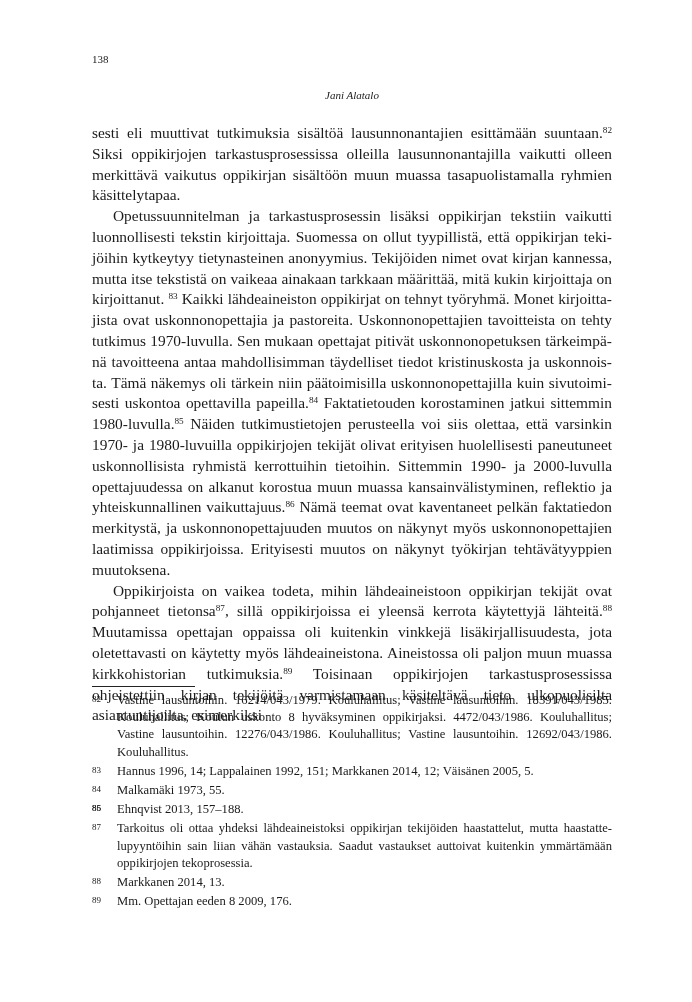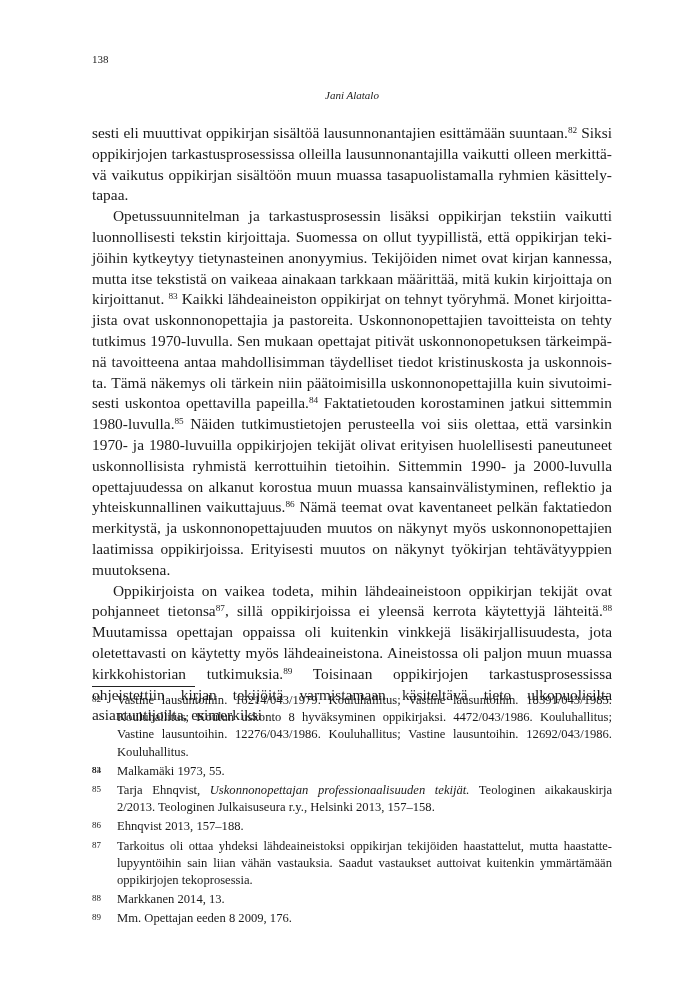--- a/index.html
+++ b/index.html
@@ -26,29 +26,29 @@
 </head>
 <body>
 
 <div class="page">
   <div class="running-head">
     <span class="page-number">138</span>
     <span class="running-title">Jani Alatalo</span>
   </div>
 
   <div class="body-text" id="body-text">
-      <p class=""><span>sesti eli muuttivat oppikirjan sisältöä lausunnonantajien esittämään suuntaan.</span><sup>82</sup><span> Siksi oppikirjojen tarkastusprosessissa olleilla lausunnonantajilla vaikutti olleen merkittä­vä vaikutus oppikirjan sisältöön muun muassa tasapuolistamalla ryhmien käsittely­tapaa.</span></p>
+      <p class=""><span>sesti eli muuttivat tutkimuksia sisältöä lausunnonantajien esittämään suuntaan.</span><sup>82</sup><span> Siksi oppikirjojen tarkastusprosessissa olleilla lausunnonantajilla vaikutti olleen merkittä­vä vaikutus oppikirjan sisältöön muun muassa tasapuolistamalla ryhmien käsittely­tapaa.</span></p>
       <p class="indent"><span>Opetussuunnitelman ja tarkastusprosessin lisäksi oppikirjan tekstiin vaikutti luonnollisesti tekstin kirjoittaja. Suomessa on ollut tyypillistä, että oppikirjan teki­jöihin kytkeytyy tietynasteinen anonyymius. Tekijöiden nimet ovat kirjan kannessa, mutta itse tekstistä on vaikeaa ainakaan tarkkaan määrittää, mitä kukin kirjoittaja on kirjoittanut. </span><sup>83</sup><span> Kaikki lähdeaineiston oppikirjat on tehnyt työryhmä. Monet kirjoitta­jista ovat uskonnonopettajia ja pastoreita. Uskonnonopettajien tavoitteista on tehty tutkimus 1970-luvulla. Sen mukaan opettajat pitivät uskonnonopetuksen tärkeimpä­nä tavoitteena antaa mahdollisimman täydelliset tiedot kristinuskosta ja uskonnois­ta. Tämä näkemys oli tärkein niin päätoimisilla uskonnonopettajilla kuin sivutoimi­sesti uskontoa opettavilla papeilla.</span><sup>84</sup><span> Faktatietouden korostaminen jatkui sittemmin 1980-luvulla.</span><sup>85</sup><span> Näiden tutkimustietojen perusteella voi siis olettaa, että varsinkin 1970- ja 1980-luvuilla oppikirjojen tekijät olivat erityisen huolellisesti paneutuneet uskonnollisista ryhmistä kerrottuihin tietoihin. Sittemmin 1990- ja 2000-luvulla opettajuudessa on alkanut korostua muun muassa kansainvälistyminen, reflektio ja yhteiskunnallinen vaikuttajuus.</span><sup>86</sup><span> Nämä teemat ovat kaventaneet pelkän faktatiedon merkitystä, ja uskonnonopettajuuden muutos on näkynyt myös uskonnonopettajien laatimissa oppikirjoissa. Erityisesti muutos on näkynyt työkirjan tehtävätyyppien muutoksena.</span></p>
       <p class="indent"><span>Oppikirjoista on vaikea todeta, mihin lähdeaineistoon oppikirjan tekijät ovat poh­janneet tietonsa</span><sup>87</sup><span>, sillä oppikirjoissa ei yleensä kerrota käytettyjä lähteitä.</span><sup>88</sup><span> Muuta­missa opettajan oppaissa oli kuitenkin vinkkejä lisäkirjallisuudesta, jota oletettavasti on käytetty myös lähdeaineistona. Aineistossa oli paljon muun muassa kirkkohis­torian tutkimuksia.</span><sup>89</sup><span> Toisinaan oppikirjojen tarkastusprosessissa ohjeistettiin kirjan tekijöitä varmistamaan käsiteltävä tieto ulkopuolisilta asiantuntijoilta, esimerkiksi</span></p>
     </div>
 
   <div class="fn-rule"></div>
   <div class="footnotes" id="footnotes">
       <div class="fn"><span class="fn-num">82</span><span class="fn-text"><span>Vastine lausuntoihin. 16214/043/1979. Kouluhallitus; Vastine lausuntoihin. 18391/043/1985. Kouluhallitus; Koulun uskonto 8 hyväksyminen oppikirjaksi. 4472/043/1986. Kouluhallitus; Vastine lausuntoihin. 12276/043/1986. Kouluhallitus; Vastine lausuntoihin. 12692/043/1986. Kouluhallitus.</span></span></div>
-      <div class="fn"><span class="fn-num">83</span></div>
+      <div class="fn"><span class="fn-num">83</span><span class="fn-text"><span>Hannus 1996, 14; Lappalainen 1992, 151; Markkanen 2014, 12; Väisänen 2005, 5.</span></span></div>
       <div class="fn"><span class="fn-num">84</span><span class="fn-text"><span>Malkamäki 1973, 55.</span></span></div>
-      <div class="fn"><span class="fn-num">85</span><span class="fn-text"><span>Tarja Ehnqvist, </span><i>Uskonnonopettajan professionaalisuuden tekijät.</i><span> Teologinen aikakauskirja 2/2013. Teologinen Julkaisuseura r.y., Helsinki 2013, 157–158.</span></span></div>
+      <div class="fn"><span class="fn-num">85</span></div>
       <div class="fn"><span class="fn-num">86</span><span class="fn-text"><span>Ehnqvist 2013, 157–188.</span></span></div>
       <div class="fn"><span class="fn-num">87</span><span class="fn-text"><span>Tarkoitus oli ottaa yhdeksi lähdeaineistoksi oppikirjan tekijöiden haastattelut, mutta haastatte­lupyyntöihin sain liian vähän vastauksia. Saadut vastaukset auttoivat kuitenkin ymmärtämään oppikirjojen tekoprosessia.</span></span></div>
       <div class="fn"><span class="fn-num">88</span><span class="fn-text"><span>Markkanen 2014, 13.</span></span></div>
       <div class="fn"><span class="fn-num">89</span><span class="fn-text"><span>Mm. Opettajan eeden 8 2009, 176.</span></span></div>
     </div>
 </div>
 
 </body></html>

